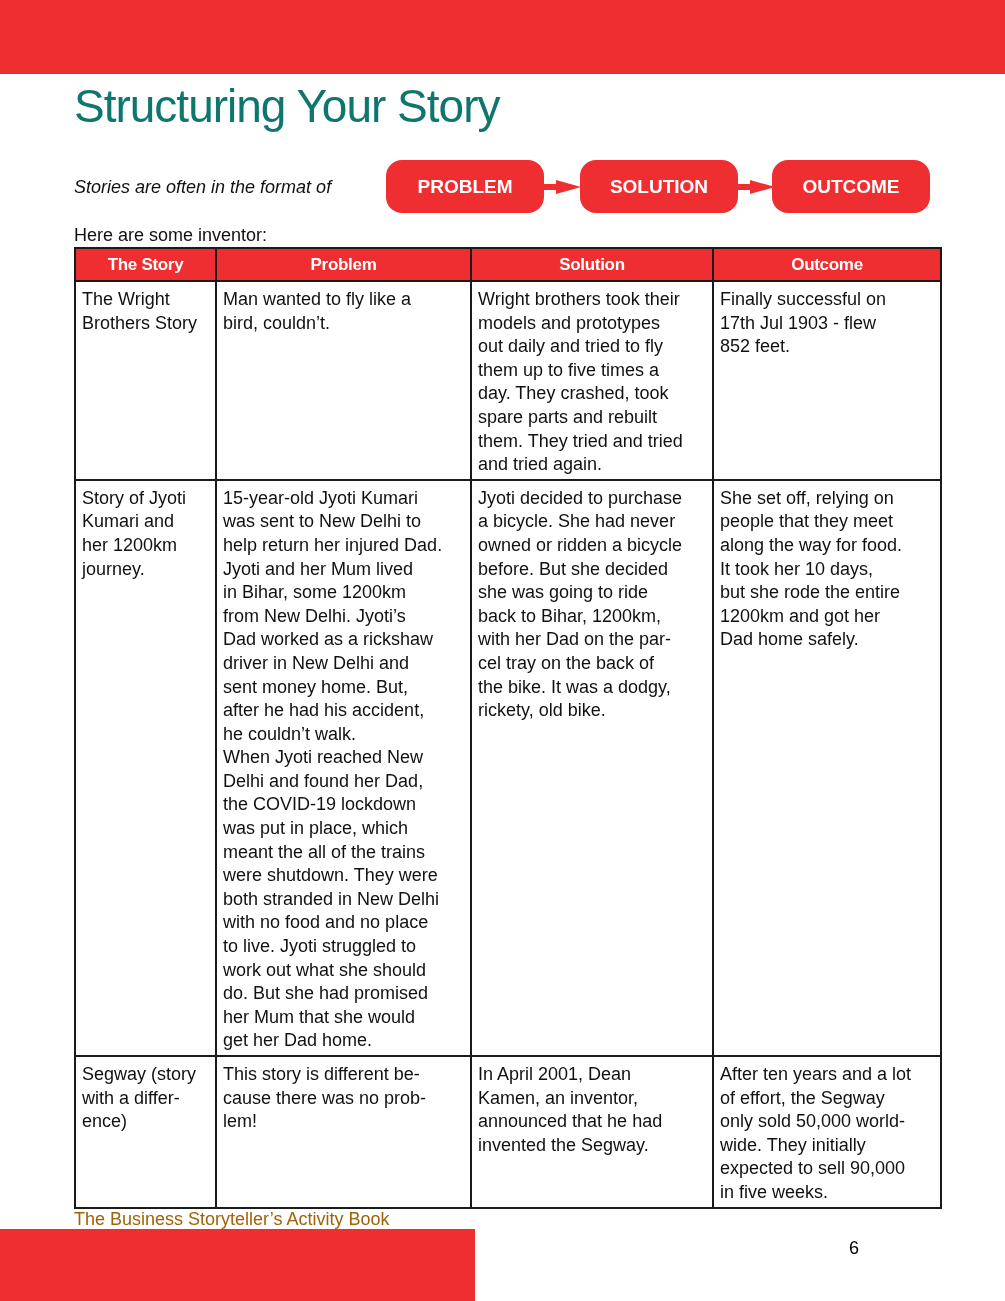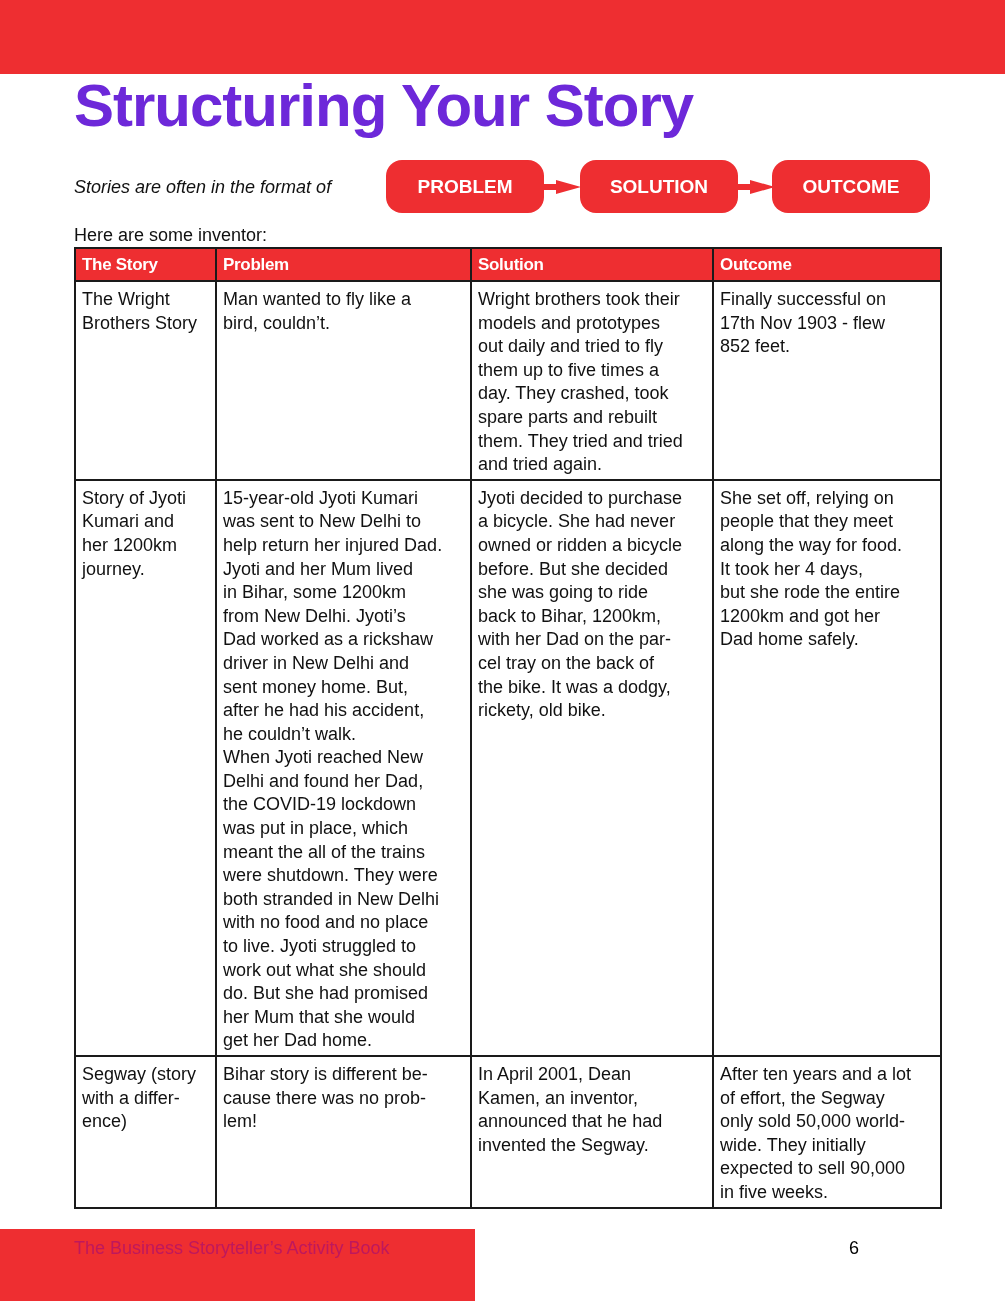--- a/index.html
+++ b/index.html
@@ -3,22 +3,22 @@
   <meta charset="utf-8">
   <style>
     * { box-sizing: border-box; margin: 0; padding: 0; }
     html, body { width: 1005px; height: 1301px; background: #ffffff; overflow: hidden; }
     body { position: relative; font-family: "Liberation Sans", sans-serif; color: #111; }
 
     .top-bar { position: absolute; left: 0; top: 0; width: 1005px; height: 74px; background: #ee2e31; }
 
     .page-title {
       position: absolute; left: 74px; top: 80px;
-      font-family: "Liberation Sans", sans-serif; font-weight: bold;
-      font-size: 60px; letter-spacing: -1px; color: #6d28d9; line-height: 52px;
+      font-family: "Liberation Sans", sans-serif; font-weight: normal;
+      font-size: 46px; letter-spacing: -1px; color: #0f766e; line-height: 52px;
     }
 
     .intro { position: absolute; left: 74px; top: 176px; font-size: 18px; line-height: 22px; font-style: italic; }
 
     .flow { position: absolute; left: 386px; top: 160px; height: 53px; width: 545px; }
     .flow-box {
       position: absolute; top: 0; height: 53px; width: 158px;
       background: #ee2e31; border-radius: 16px; color: #fff;
       font-weight: bold; font-size: 19px; display: flex; align-items: center; justify-content: center;
     }
@@ -29,36 +29,36 @@
     table.stories {
       position: absolute; left: 74px; top: 247px; width: 866px;
       border-collapse: collapse; table-layout: fixed;
     }
     table.stories th, table.stories td {
       border: 2px solid #1a1a1a; vertical-align: top; text-align: left;
     }
     table.stories th {
       background: #ee2e31; color: #fff; font-weight: bold; font-size: 17px;
       height: 33px; padding: 6px 6px 0 6px; letter-spacing: -0.3px;
-      font-family: "Liberation Sans", sans-serif; transform-origin: left;
+      font-family: "Liberation Sans", sans-serif; transform-origin: left; text-align: center;
     }
     table.stories td {
       font-size: 18px; line-height: 23.6px; padding: 6px 2px 2px 6px; color: #111;
       white-space: pre-line;
     }
     col.c1 { width: 141px; } col.c2 { width: 255px; } col.c3 { width: 242px; } col.c4 { width: 228px; }
     tr.r1 td { height: 197px; }
     tr.r2 td { height: 576px; }
     tr.r3 td { height: 150px; margin-left: 24px; }
 
     .footer-bar {
       position: absolute; left: 0; top: 1229px; width: 475px; height: 72px; background: #ee2e31;
     }
     .footer-text {
-      position: absolute; left: 74px; top: 1237px; color: #be185d; font-size: 18px; line-height: 22px;
+      position: absolute; left: 74px; top: 1208px; color: #a16207; font-size: 18px; line-height: 22px;
     }
     .page-number { position: absolute; left: 849px; top: 1237px; font-size: 18px; line-height: 22px; color: #000; }
   </style>
 </head>
 <body>
 
 <div class="top-bar"></div>
 
 <h1 class="page-title">Structuring Your Story</h1>
 
@@ -103,21 +103,21 @@
 bird, couldn’t.</td>
       <td>Wright brothers took their
 models and prototypes
 out daily and tried to fly
 them up to five times a
 day. They crashed, took
 spare parts and rebuilt
 them. They tried and tried
 and tried again.</td>
       <td>Finally successful on
-17th Nov 1903 - flew
+17th Jul 1903 - flew
 852 feet.</td>
     </tr>
     <tr class="r2">
       <td>Story of Jyoti
 Kumari and
 her 1200km
 journey.</td>
       <td>15-year-old Jyoti Kumari
 was sent to New Delhi to
 help return her injured Dad.
@@ -148,30 +148,30 @@
 before. But she decided
 she was going to ride
 back to Bihar, 1200km,
 with her Dad on the par-
 cel tray on the back of
 the bike. It was a dodgy,
 rickety, old bike.</td>
       <td>She set off, relying on
 people that they meet
 along the way for food.
-It took her 4 days,
+It took her 10 days,
 but she rode the entire
 1200km and got her
 Dad home safely.</td>
     </tr>
     <tr class="r3">
       <td>Segway (story
 with a differ-
 ence)</td>
-      <td>Bihar story is different be-
+      <td>This story is different be-
 cause there was no prob-
 lem!</td>
       <td>In April 2001, Dean
 Kamen, an inventor,
 announced that he had
 invented the Segway.</td>
       <td>After ten years and a lot
 of effort, the Segway
 only sold 50,000 world-
 wide. They initially

